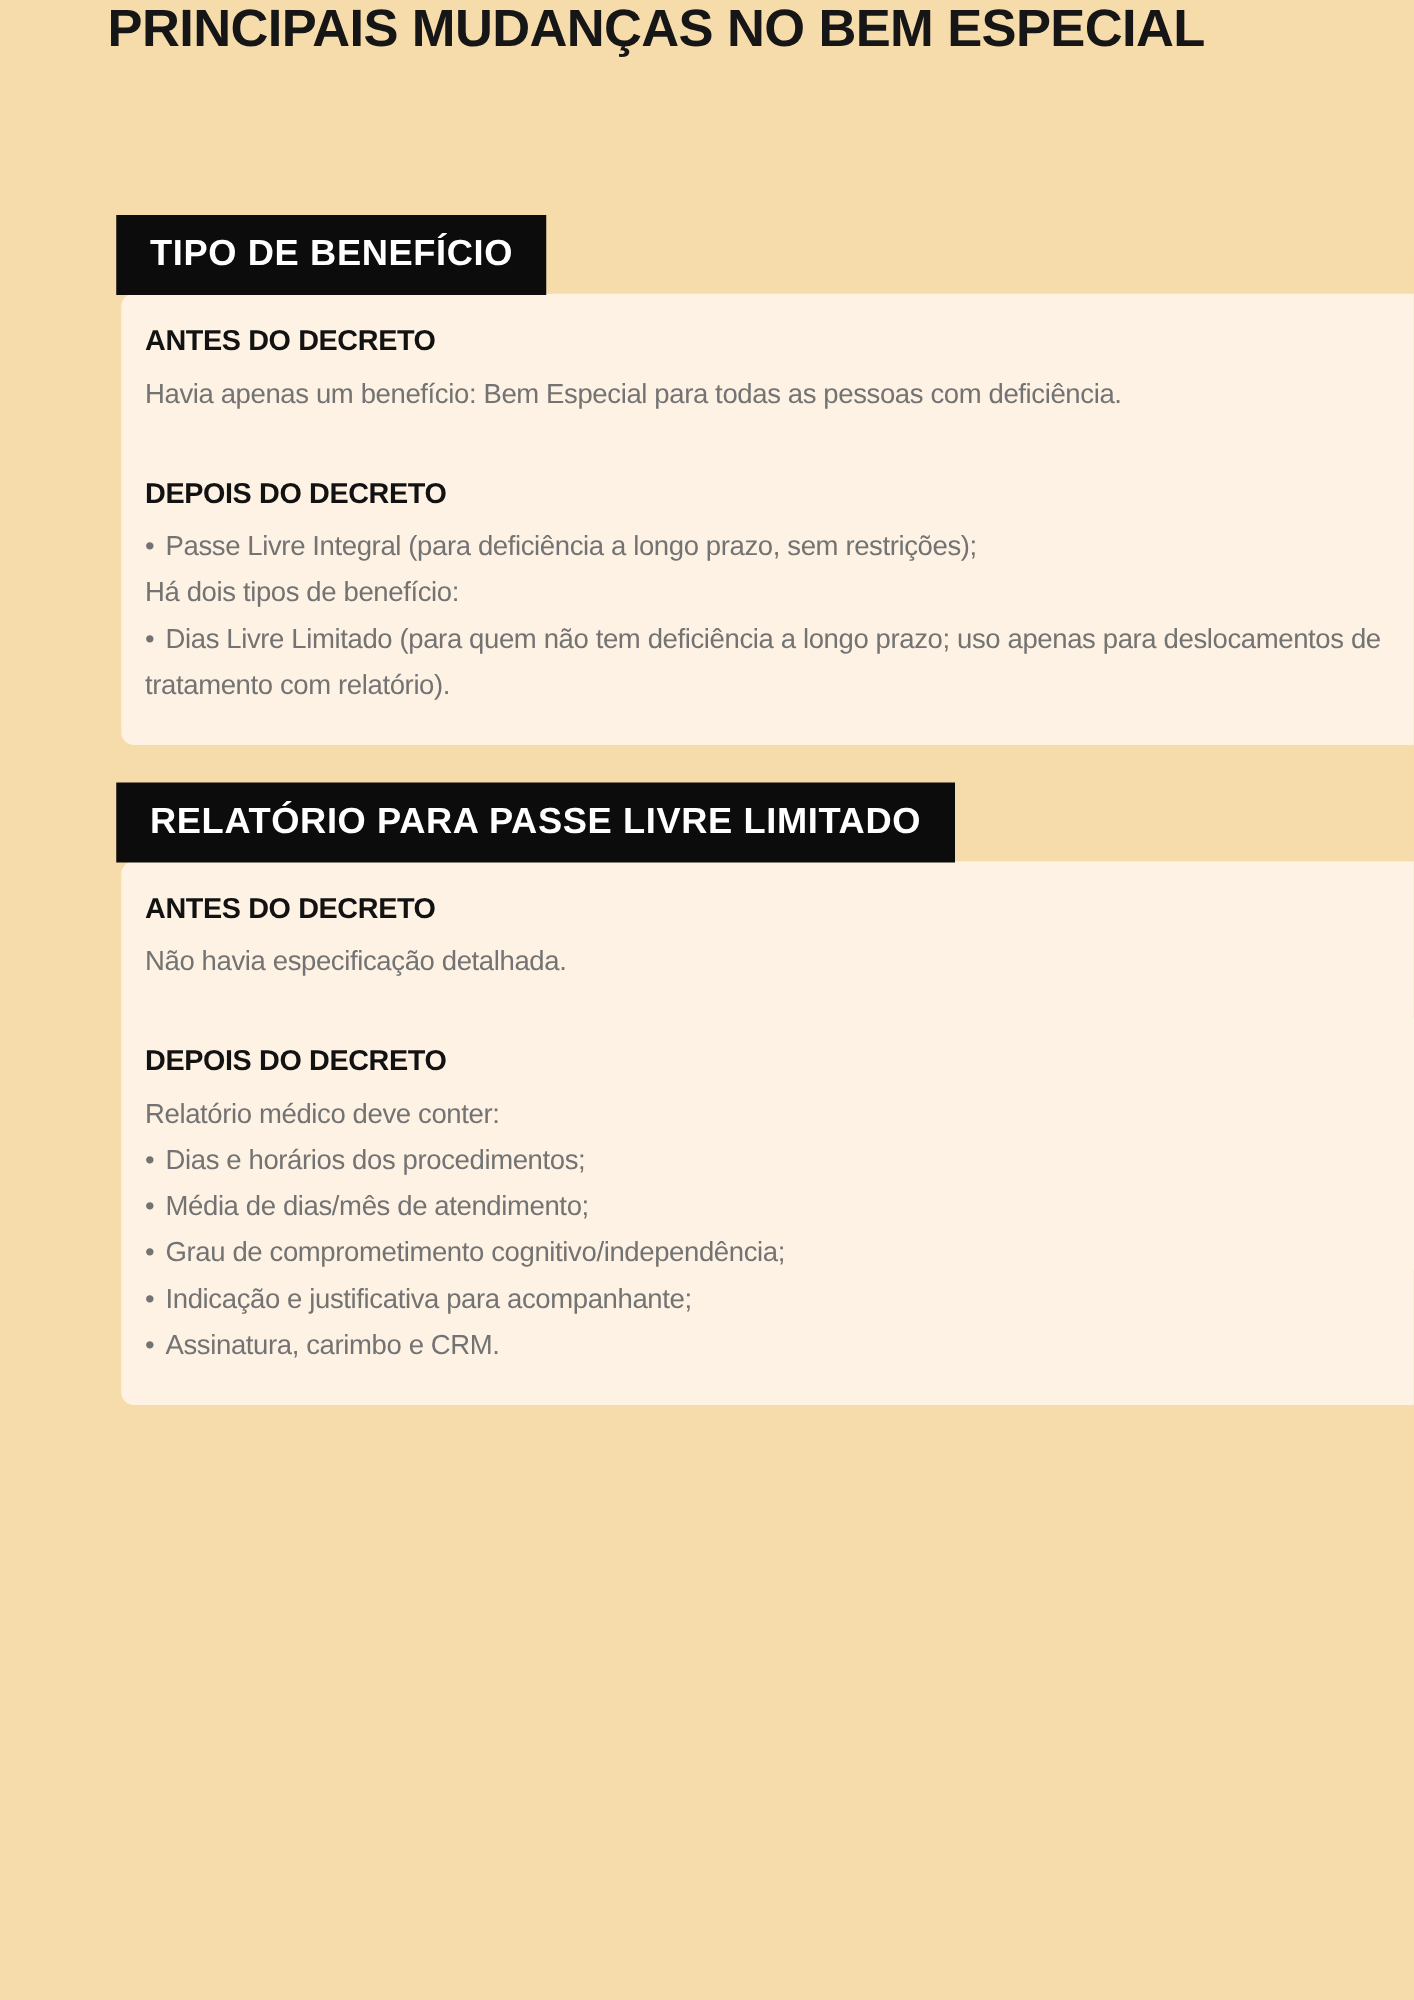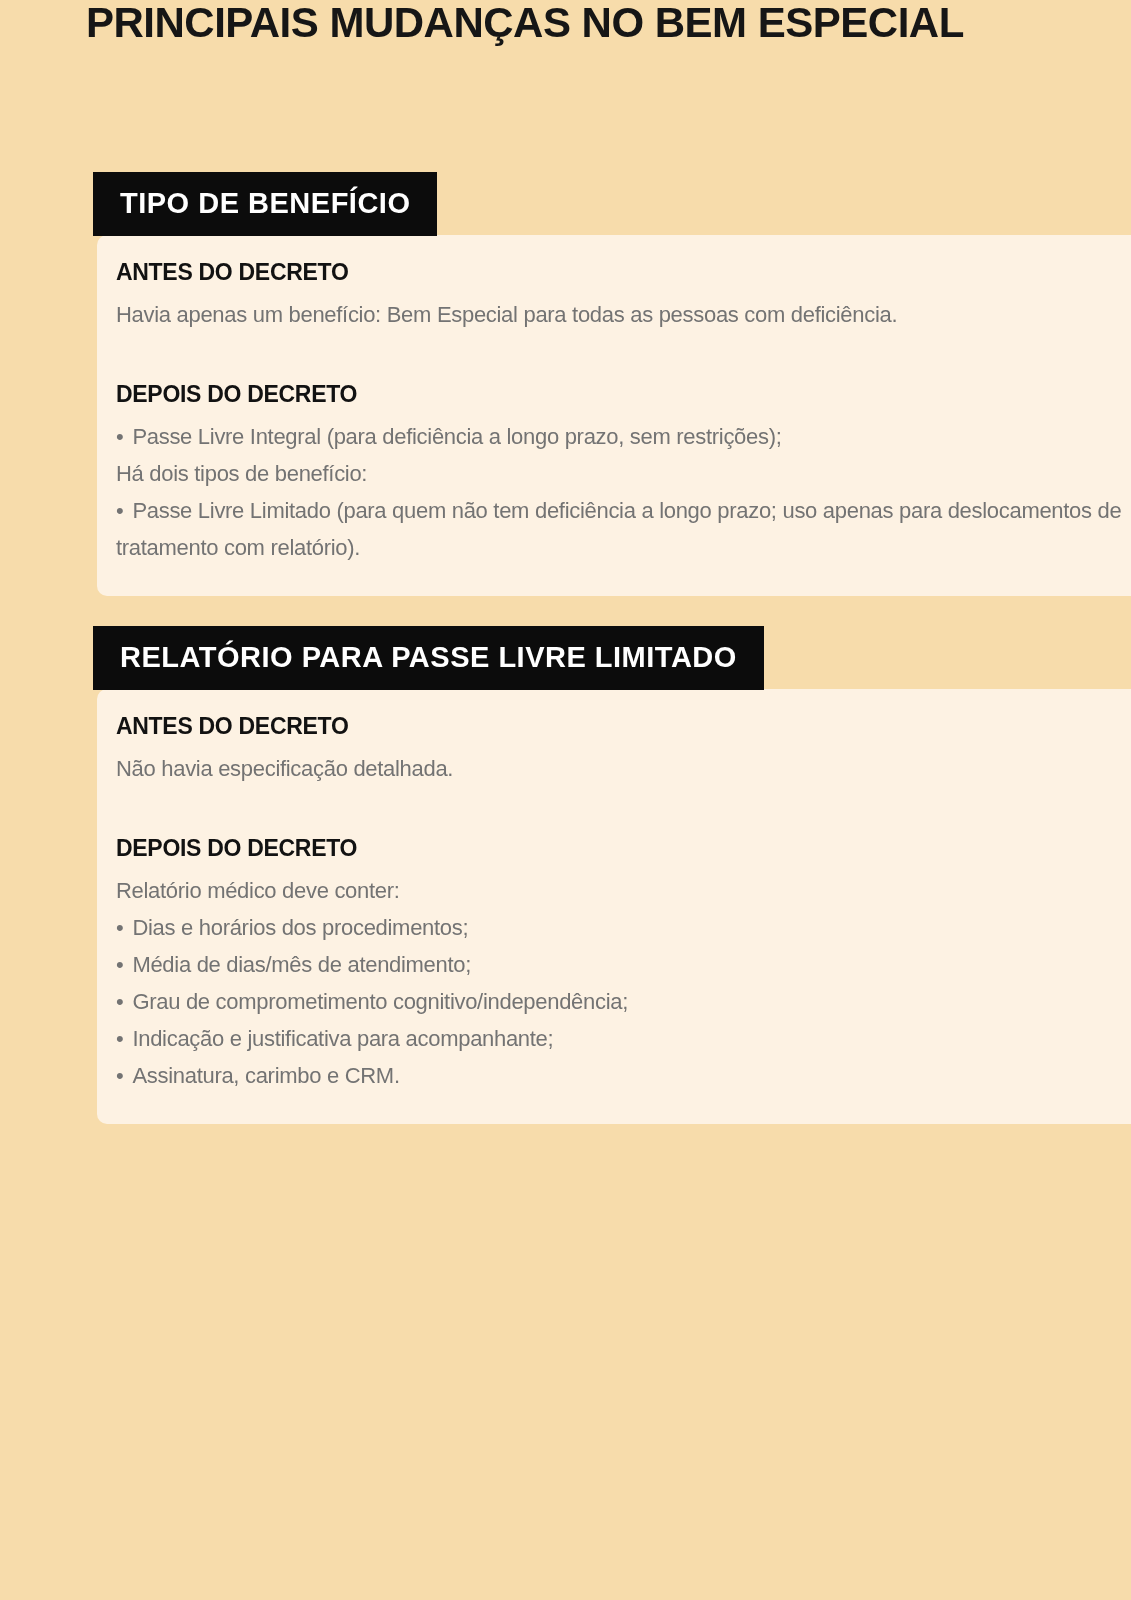--- a/index.html
+++ b/index.html
@@ -83,21 +83,21 @@
     <div class="section-header">
       <span>TIPO DE BENEFÍCIO</span>
     </div>
     <div class="card">
       <h3 class="sublabel">ANTES DO DECRETO</h3>
       <p class="bodytext">Havia apenas um benefício: Bem Especial para todas as pessoas com deficiência.</p>
 
       <h3 class="sublabel gap-top">DEPOIS DO DECRETO</h3>
       <p class="bodytext li"><span class="bullet">•</span><span>Passe Livre Integral (para deficiência a longo prazo, sem restrições);</span></p>
       <p class="bodytext">Há dois tipos de benefício:</p>
-      <p class="bodytext li"><span class="bullet">•</span><span>Passe Livre Limitado (para quem não tem deficiência a longo prazo; uso apenas para deslocamentos de tratamento com relatório).</span></p>
+      <p class="bodytext li"><span class="bullet">•</span><span>Dias Livre Limitado (para quem não tem deficiência a longo prazo; uso apenas para deslocamentos de tratamento com relatório).</span></p>
     </div>
   </section>
 
   <section class="block block-2">
     <div class="section-header">
       <span>RELATÓRIO PARA PASSE LIVRE LIMITADO</span>
     </div>
     <div class="card">
       <h3 class="sublabel">ANTES DO DECRETO</h3>
       <p class="bodytext">Não havia especificação detalhada.</p>

